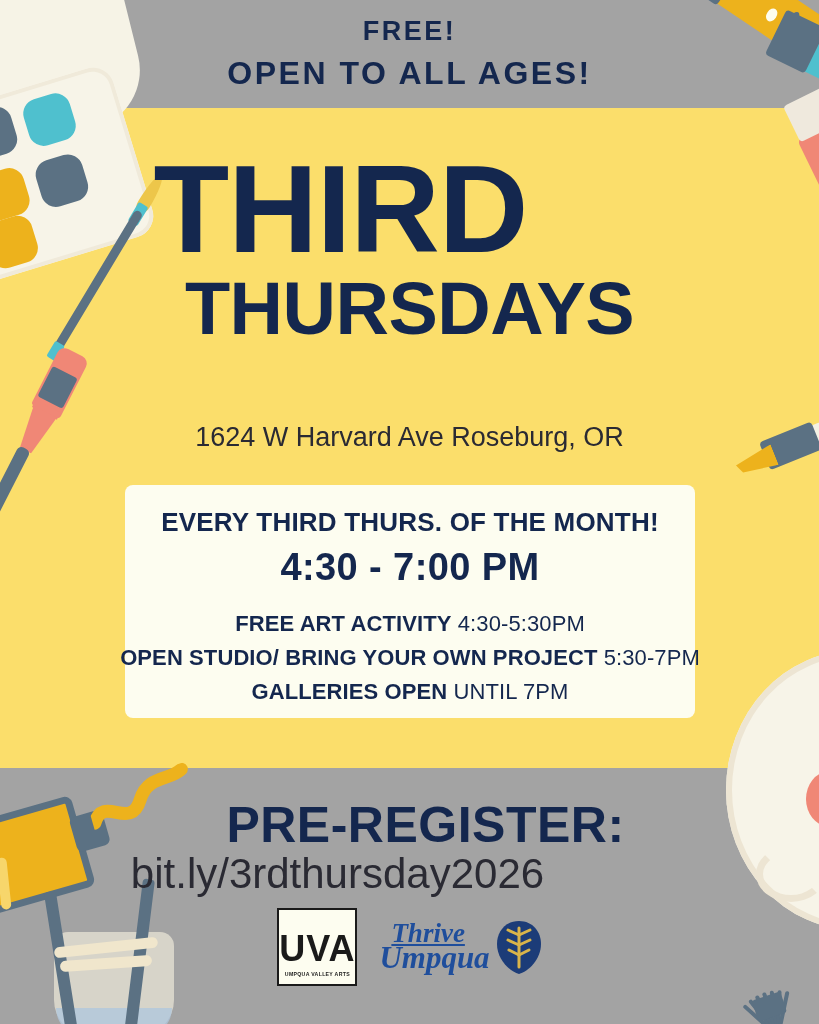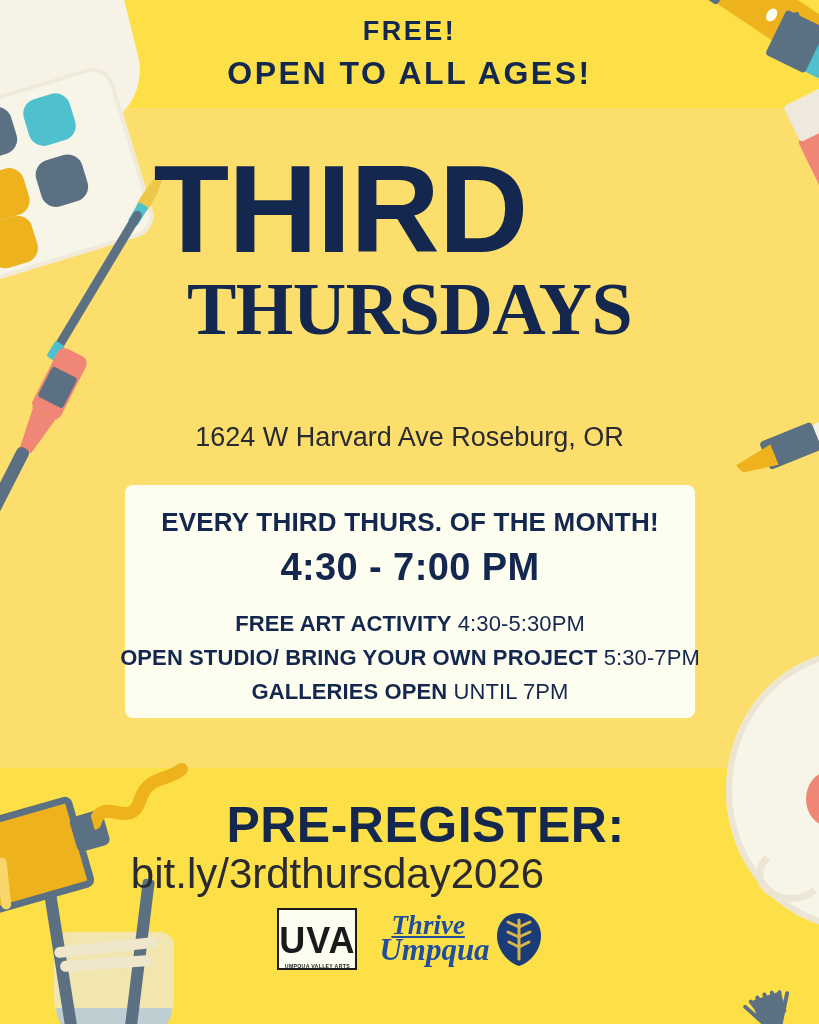--- a/index.html
+++ b/index.html
@@ -5,21 +5,21 @@
 <style>
   * { box-sizing: border-box; margin: 0; padding: 0; }
   html, body {
     width: 819px; height: 1024px;
     font-family: "Liberation Sans", sans-serif;
     overflow: hidden;
   }
   #poster {
     position: relative;
     width: 819px; height: 1024px;
-    background: #fde047;
+    background: #a3a3a3;
     overflow: hidden;
   }
 
   
   .band {
     position: absolute;
     left: 0; top: 108px;
     width: 819px; height: 660px;
     background: #FBDE6B;
     z-index: 1;
@@ -236,21 +236,21 @@
   }
 
   #title-main {
     position: absolute; left: 0; top: 152px; width: 681px;
     font-size: 124px; font-weight: bold; line-height: 0.92;
     letter-spacing: -1px; color: #14274E;
   }
   #title-sub {
     position: absolute; left: 0; top: 272px; width: 819px;
     font-size: 74px; font-weight: bold; line-height: 1;
-    letter-spacing: -0.5px; color: #14274E; font-family: Liberation Serif, serif;
+    letter-spacing: -0.5px; color: #14274E;
   }
   #venue {
     position: absolute; left: 0; top: 385px; width: 819px;
     font-size: 27px; font-weight: bold; letter-spacing: 0.6px;
     color: #14274E;
   }
   #address {
     position: absolute; left: 0; top: 422px; width: 819px;
     font-size: 27px; font-weight: normal; letter-spacing: 0px;
     color: #2A2A33;
@@ -292,21 +292,21 @@
     color: #2A2A33;
   }
 
   #logos {
     position: absolute; left: 0; top: 908px; width: 819px;
     display: flex; align-items: center; justify-content: center; gap: 22px;
   }
 
   
   #uva-logo {
-    width: 80px; height: 62px;
+    width: 80px; height: 78px;
     border: 2px solid #1A1A1A; background: #FDFDF0;
     display: flex; flex-direction: column;
     align-items: center; justify-content: center;
     padding: 16px 3px 3px;
   }
   #uva-logo .mark {
     font-size: 36px; font-weight: bold; color: #1A1A1A;
     letter-spacing: 1px; line-height: 1;
     font-family: "Liberation Sans", sans-serif;
   }

